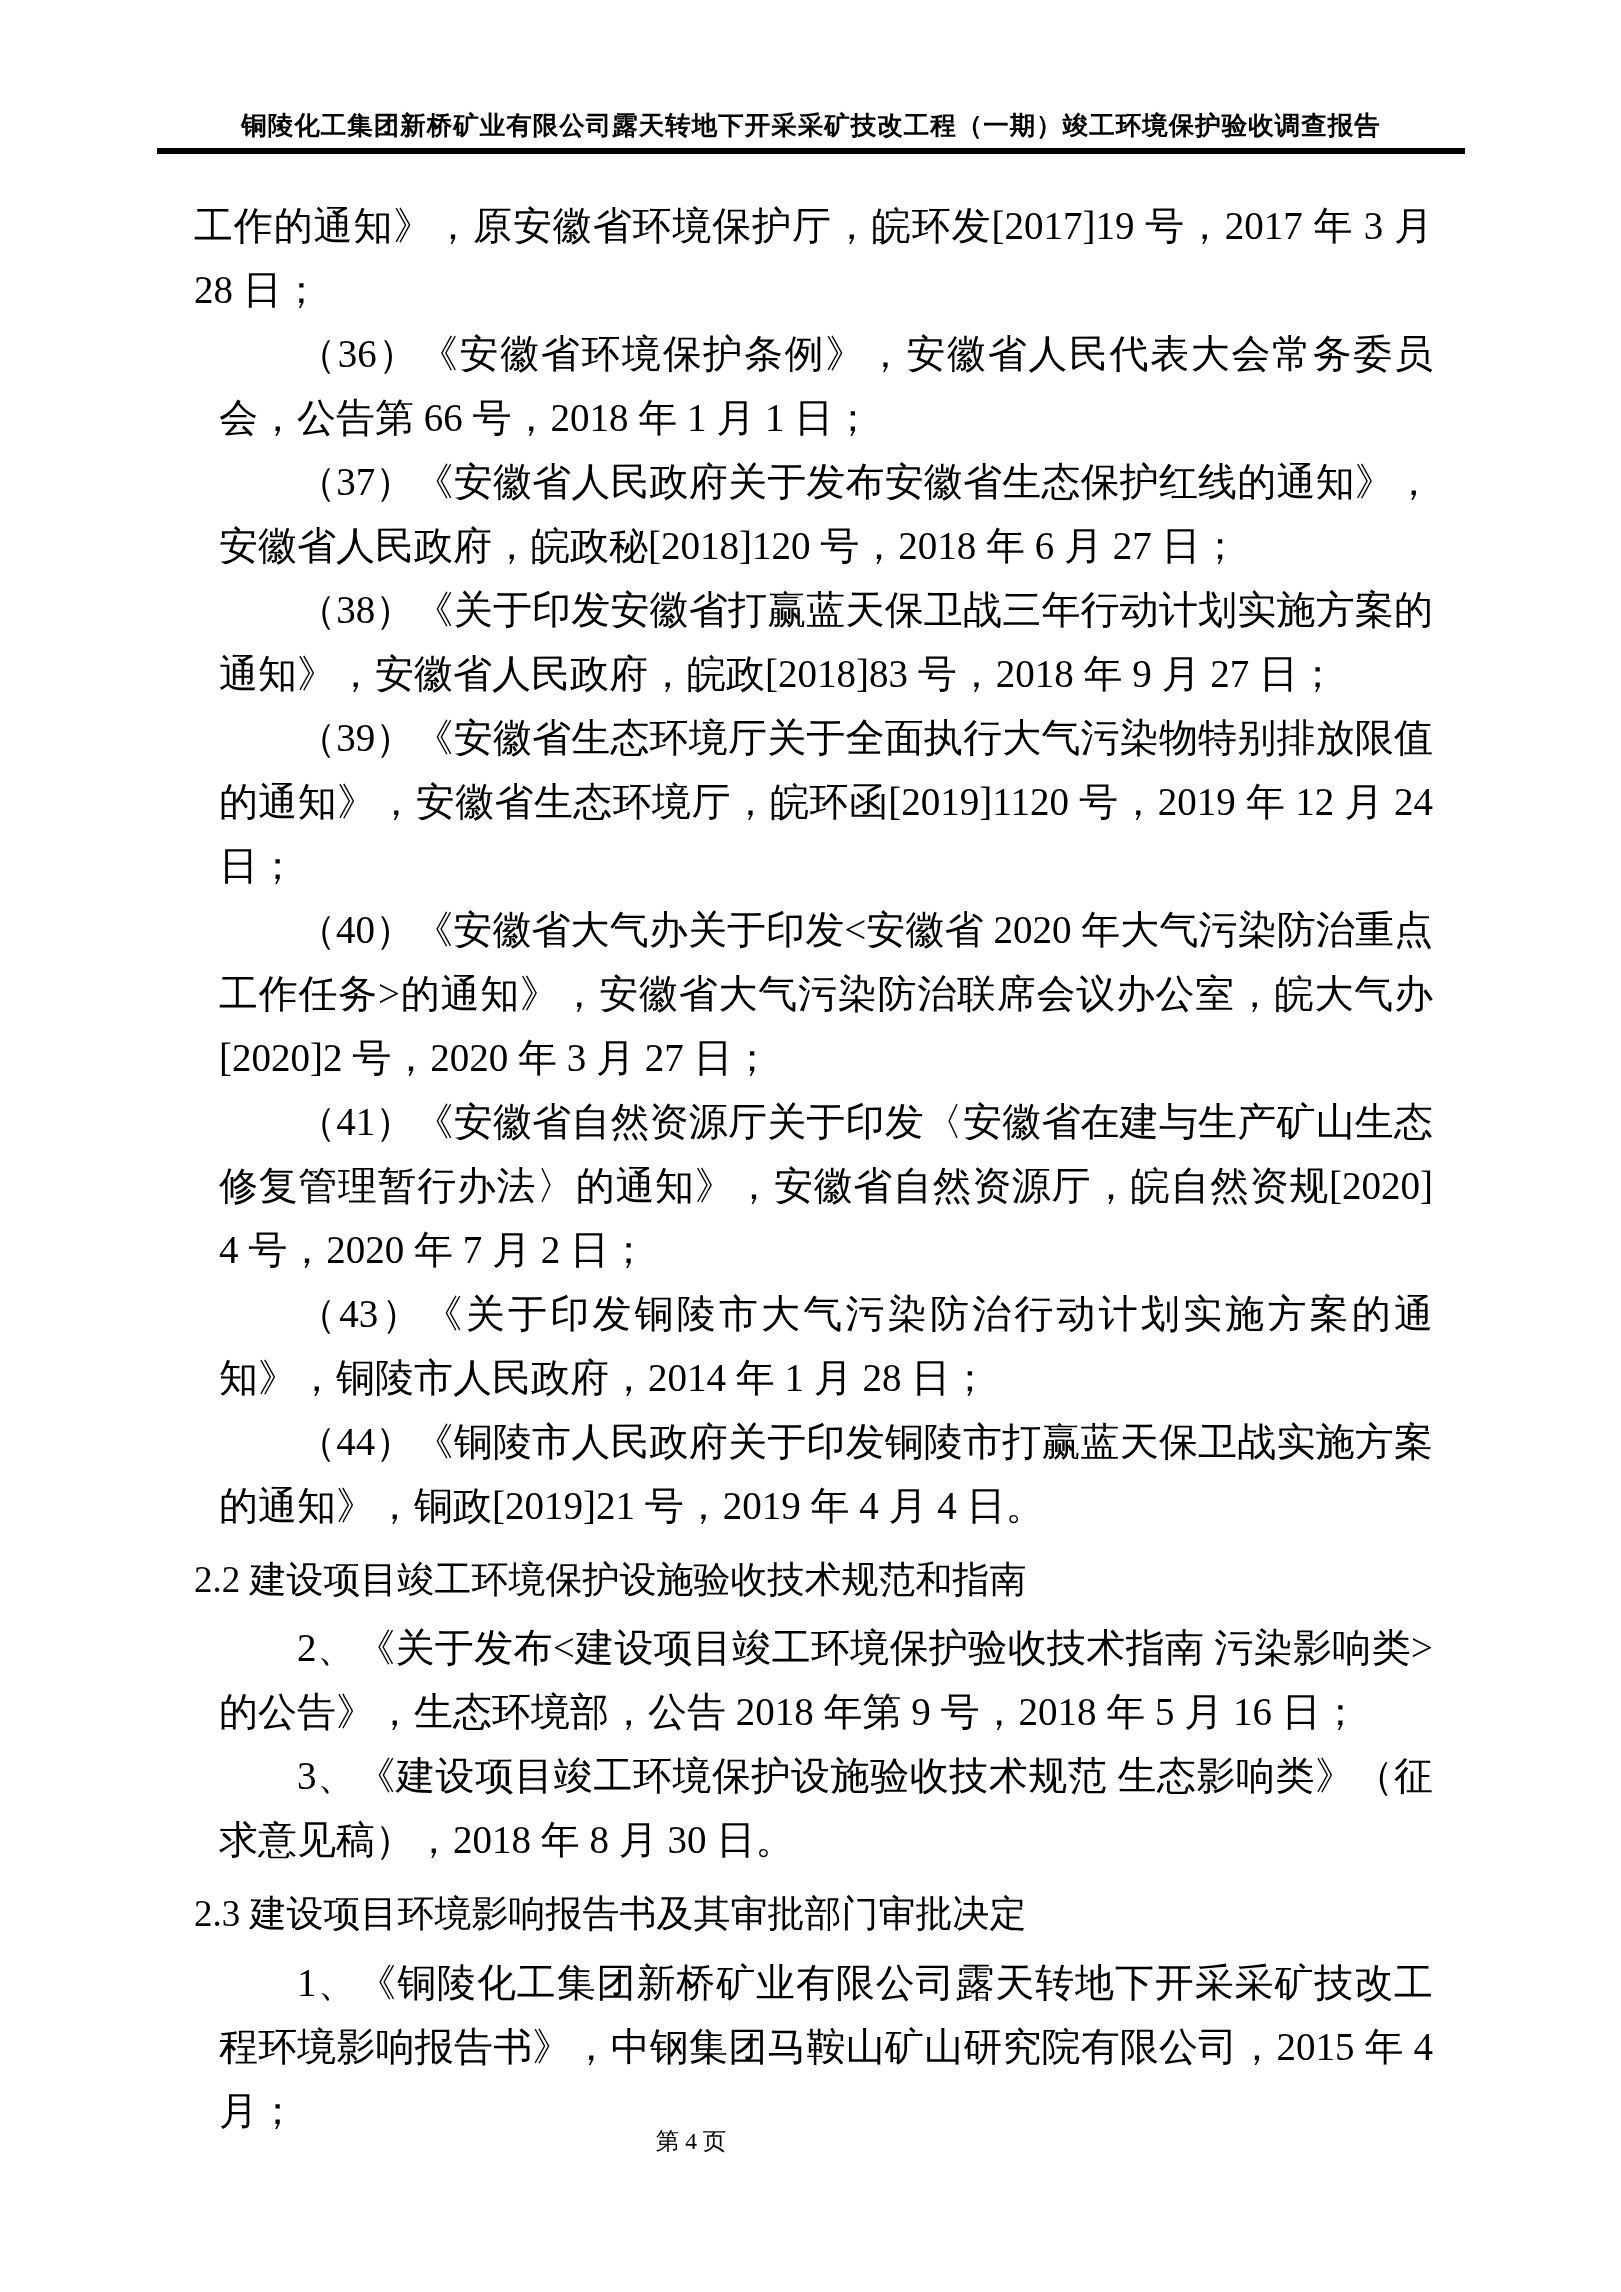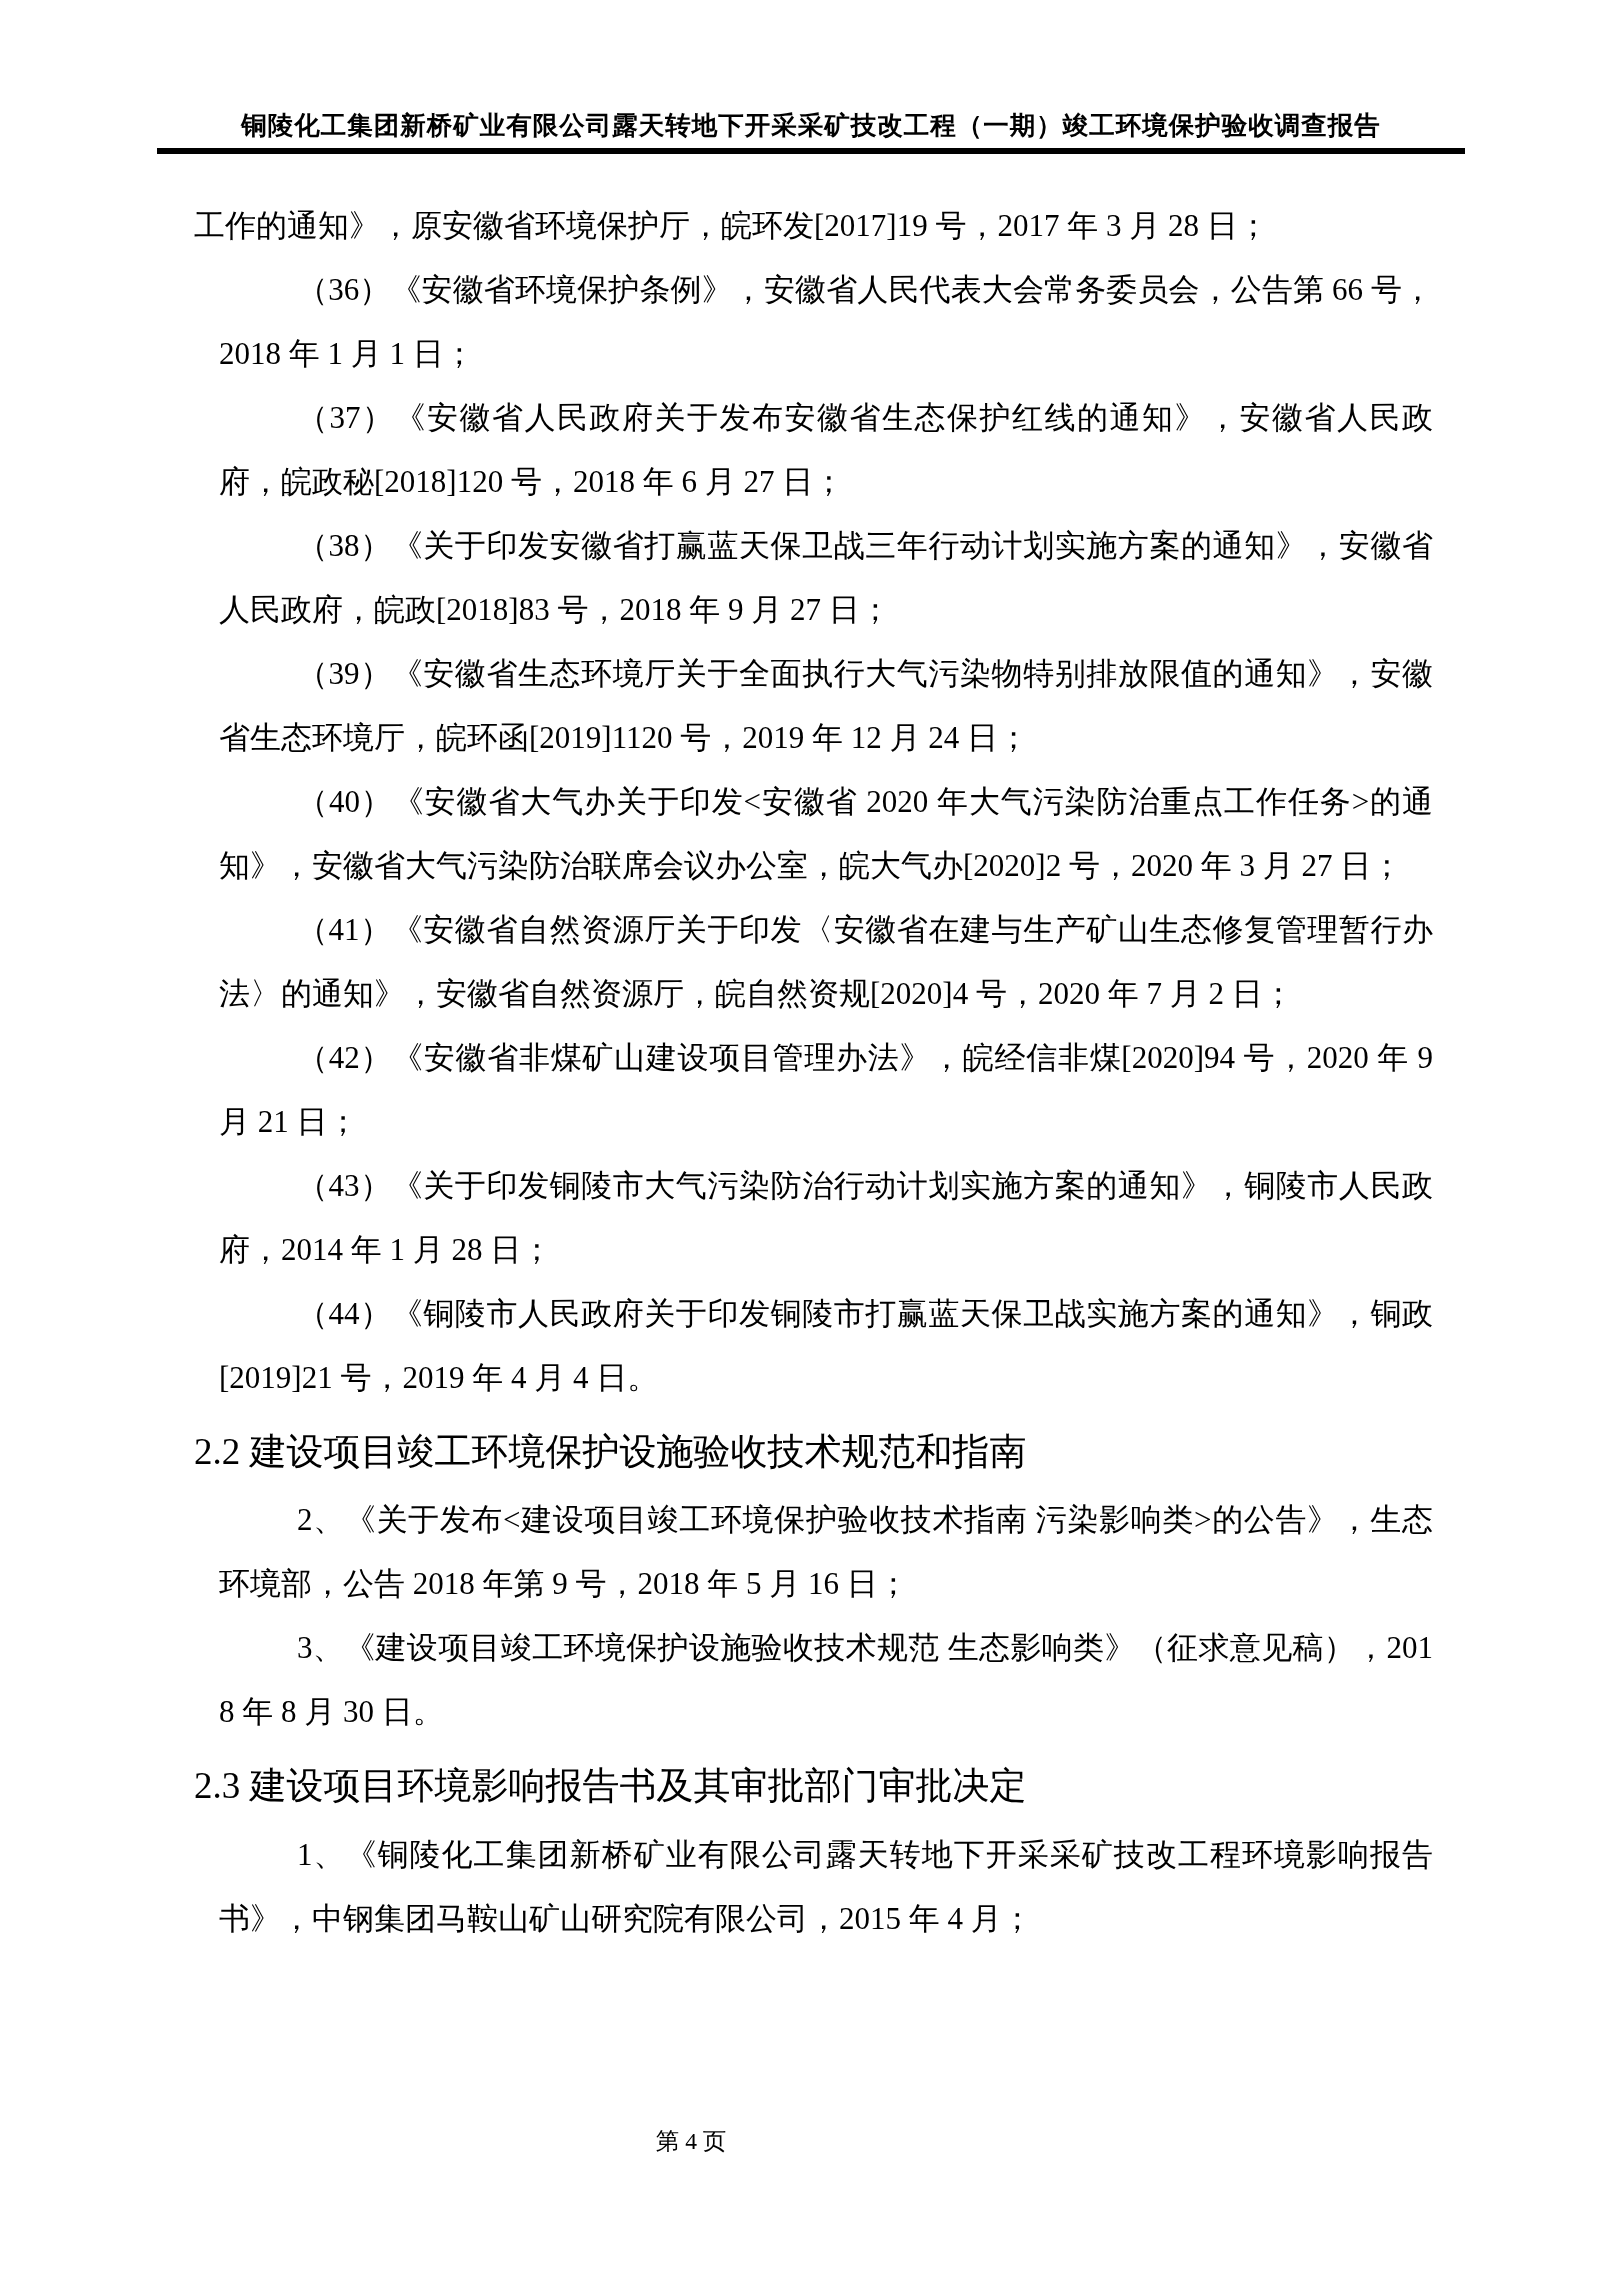--- a/index.html
+++ b/index.html
@@ -37,21 +37,21 @@
     background: #000000;
   }
   .doc-body {
     position: absolute;
     top: 194px;
     left: 194px;
     width: 1239px;
   }
   .body-paragraph {
     margin: 0;
-    font-size: 31px;
+    font-size: 39px;
     line-height: 64px;
     text-align: justify;
     text-justify: inter-character;
     word-break: break-all;
   }
   .body-paragraph.indented {
     text-indent: 78px;
     margin-left: 25px;
   }
   .section-heading {
@@ -81,21 +81,20 @@
   <div class="header-rule"></div>
 
   <div class="doc-body">
       <p class="body-paragraph">工作的通知》，原安徽省环境保护厅，皖环发[2017]19 号，2017 年 3 月 28 日；</p>
       <p class="body-paragraph indented">（36）《安徽省环境保护条例》，安徽省人民代表大会常务委员会，公告第 66 号，2018 年 1 月 1 日；</p>
       <p class="body-paragraph indented">（37）《安徽省人民政府关于发布安徽省生态保护红线的通知》，安徽省人民政府，皖政秘[2018]120 号，2018 年 6 月 27 日；</p>
       <p class="body-paragraph indented">（38）《关于印发安徽省打赢蓝天保卫战三年行动计划实施方案的通知》，安徽省人民政府，皖政[2018]83 号，2018 年 9 月 27 日；</p>
       <p class="body-paragraph indented">（39）《安徽省生态环境厅关于全面执行大气污染物特别排放限值的通知》，安徽省生态环境厅，皖环函[2019]1120 号，2019 年 12 月 24 日；</p>
       <p class="body-paragraph indented">（40）《安徽省大气办关于印发&lt;安徽省 2020 年大气污染防治重点工作任务&gt;的通知》，安徽省大气污染防治联席会议办公室，皖大气办[2020]2 号，2020 年 3 月 27 日；</p>
       <p class="body-paragraph indented">（41）《安徽省自然资源厅关于印发〈安徽省在建与生产矿山生态修复管理暂行办法〉的通知》，安徽省自然资源厅，皖自然资规[2020]4 号，2020 年 7 月 2 日；</p>
-      <p class="body-paragraph indented">（42）《安徽省非煤矿山建设项目管理办法》，皖经信非煤[2020]94 号，2020 年 9 月 21 日；</p>
       <p class="body-paragraph indented">（43）《关于印发铜陵市大气污染防治行动计划实施方案的通知》，铜陵市人民政府，2014 年 1 月 28 日；</p>
       <p class="body-paragraph indented">（44）《铜陵市人民政府关于印发铜陵市打赢蓝天保卫战实施方案的通知》，铜政[2019]21 号，2019 年 4 月 4 日。</p>
       <h2 class="section-heading">2.2 建设项目竣工环境保护设施验收技术规范和指南</h2>
       <p class="body-paragraph indented">2、《关于发布&lt;建设项目竣工环境保护验收技术指南 污染影响类&gt;的公告》，生态环境部，公告 2018 年第 9 号，2018 年 5 月 16 日；</p>
       <p class="body-paragraph indented">3、《建设项目竣工环境保护设施验收技术规范 生态影响类》（征求意见稿），2018 年 8 月 30 日。</p>
       <h2 class="section-heading">2.3 建设项目环境影响报告书及其审批部门审批决定</h2>
       <p class="body-paragraph indented">1、《铜陵化工集团新桥矿业有限公司露天转地下开采采矿技改工程环境影响报告书》，中钢集团马鞍山矿山研究院有限公司，2015 年 4 月；</p>
     </div>
 
   <div class="doc-footer">

